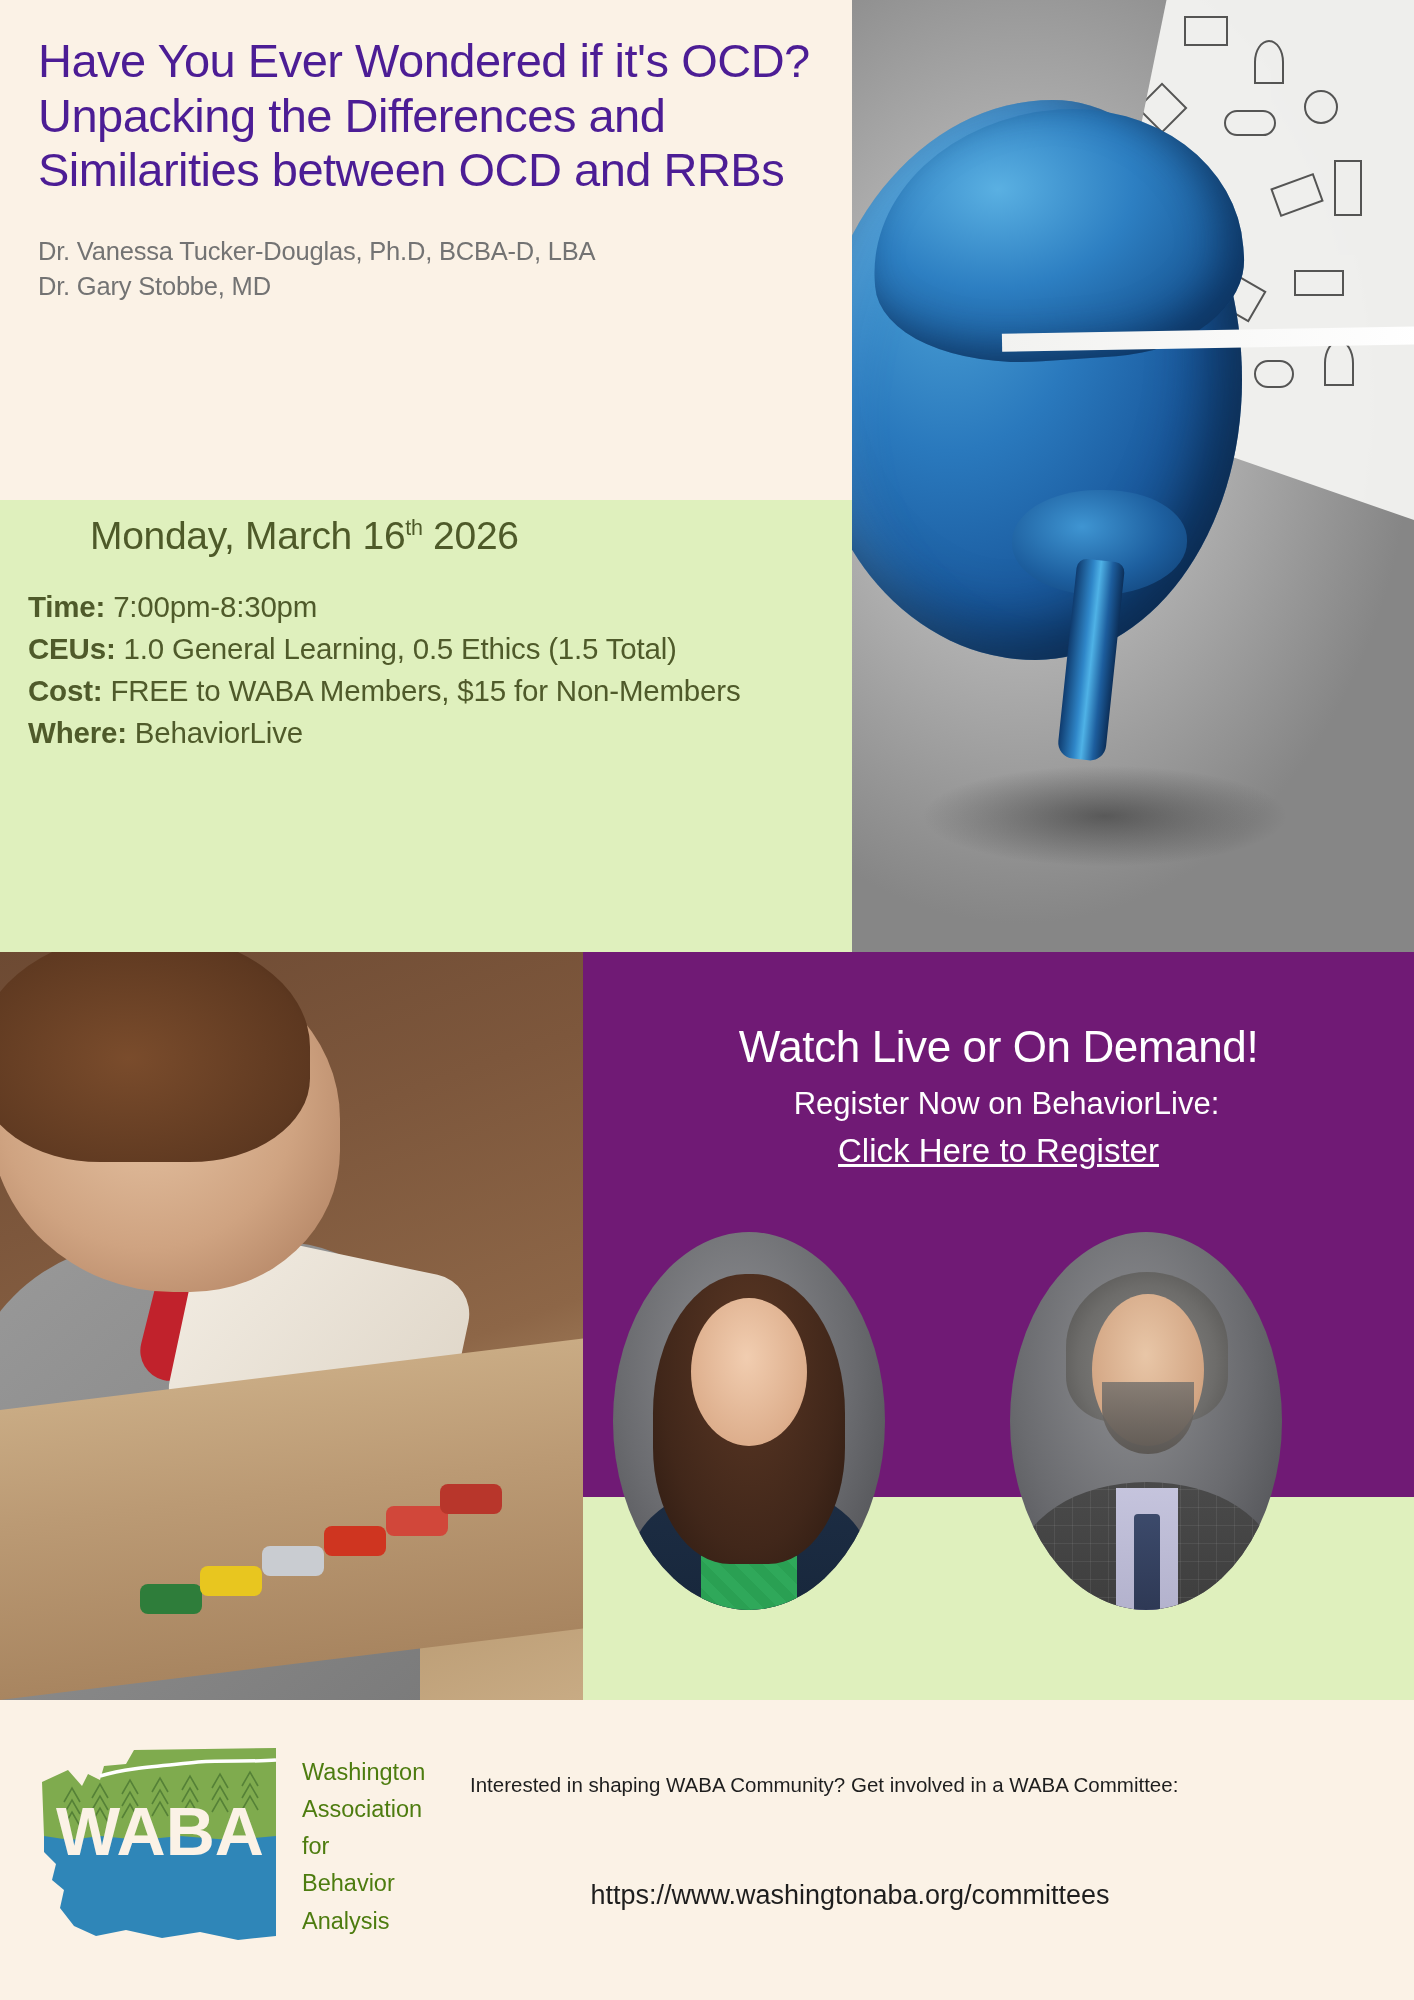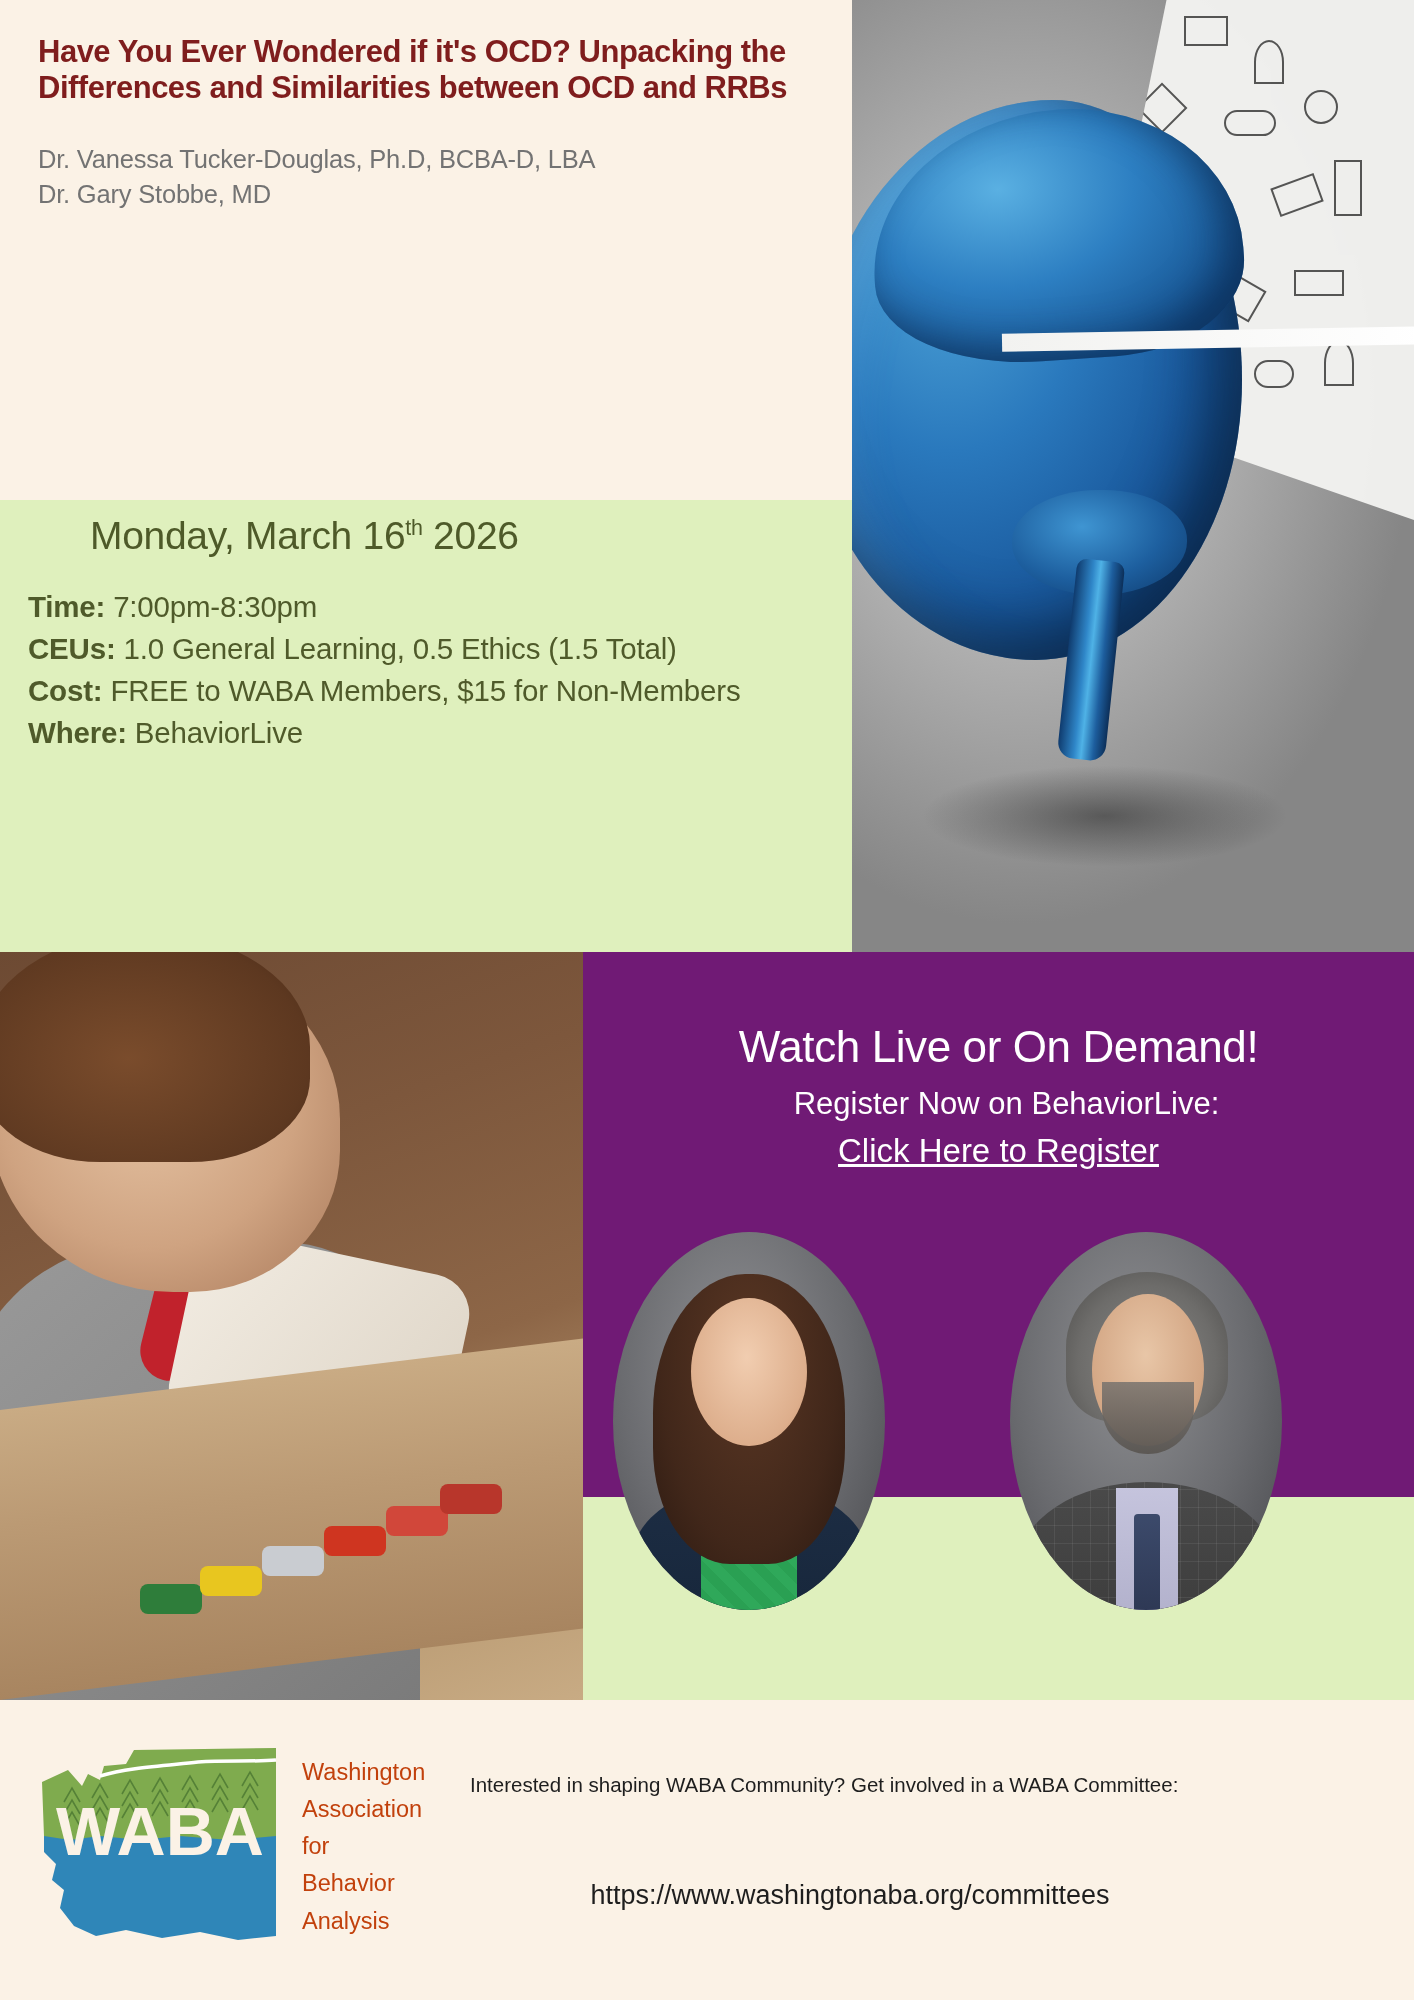--- a/index.html
+++ b/index.html
@@ -11,21 +11,21 @@
     overflow:hidden;
   }
   .poster { position:relative; width:1414px; height:2000px; background:#fbf2e6; }
 
   
   .header-text {
     position:absolute; left:0; top:0; width:852px; height:500px;
     background:#fbf2e6; padding:34px 40px 0 38px;
   }
   .title {
-    font-size:31px; line-height:1.16; color:#7f1d1d; font-weight:700;
+    font-size:47px; line-height:1.16; color:#4c1d95; font-weight:400;
     letter-spacing:-0.5px;
   }
   .presenters { margin-top:36px; }
   .presenter {
     font-size:25.5px; line-height:1.38; color:#737373; letter-spacing:-0.2px;
   }
 
   
   .brain-img {
     position:absolute; left:852px; top:0; width:562px; height:952px;
@@ -196,21 +196,21 @@
 
   
   .footer {
     position:absolute; left:0; top:1700px; width:1414px; height:300px;
     background:#fbf2e6;
   }
   .logo-wrap { position:absolute; left:30px; top:40px; width:420px; height:220px; }
   .logo-mark { position:absolute; left:0; top:0; width:260px; height:215px; }
   .logo-words {
     position:absolute; left:272px; top:14px;
-    font-size:23.5px; line-height:1.58; color:#c2410c;
+    font-size:23.5px; line-height:1.58; color:#4d7c0f;
   }
   .footer-note {
     position:absolute; left:470px; top:70px; width:760px;
     text-align:left; font-size:20.5px; line-height:1.42; color:#1e1e1e;
   }
   .footer-url {
     position:absolute; left:470px; top:180px; width:760px;
     text-align:center; font-size:27px; color:#1e1e1e;
   }
 </style>

